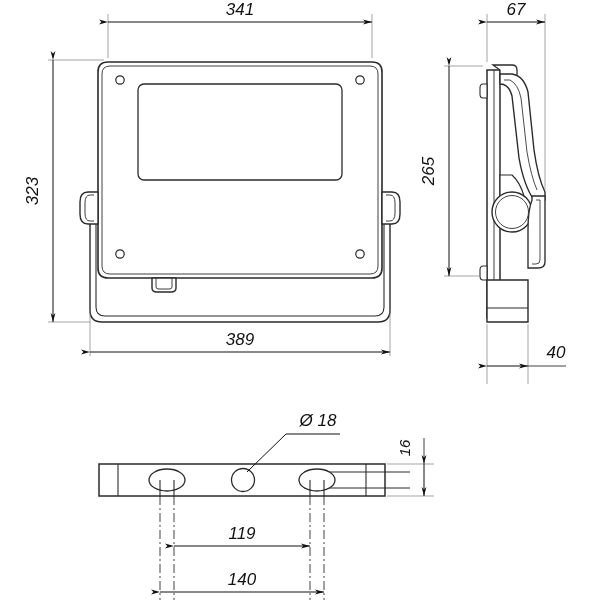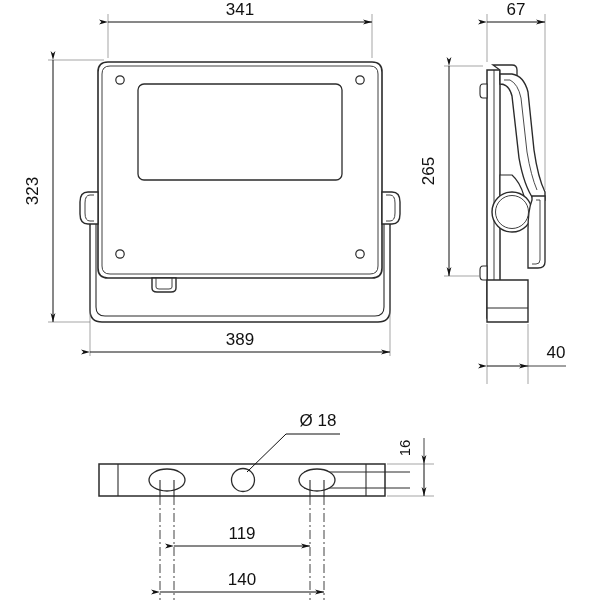--- a/index.html
+++ b/index.html
@@ -1,18 +1,18 @@
 <!DOCTYPE html>
 <html><head>
 <meta charset="utf-8">
 <style>
   html,body{margin:0;padding:0;background:#ffffff;}
   body{width:600px;height:600px;overflow:hidden;
        font-family:"Liberation Sans",sans-serif;color:#1a1a1a;}
-  #sheet{position:relative;width:600px;height:600px;background:#bef264;}
+  #sheet{position:relative;width:600px;height:600px;background:#bef264;font-style:italic;}
   svg{display:block;}
   .dimtext{font-family:"Liberation Sans",sans-serif;font-size:17px;fill:#111;}
   .dimtext-sm{font-family:"Liberation Sans",sans-serif;font-size:15px;fill:#111;}
 </style>
 </head>
 <body>
 
 <div id="sheet">
 <svg width="600" height="600" viewBox="0 0 600 600" xmlns="http://www.w3.org/2000/svg">
 

